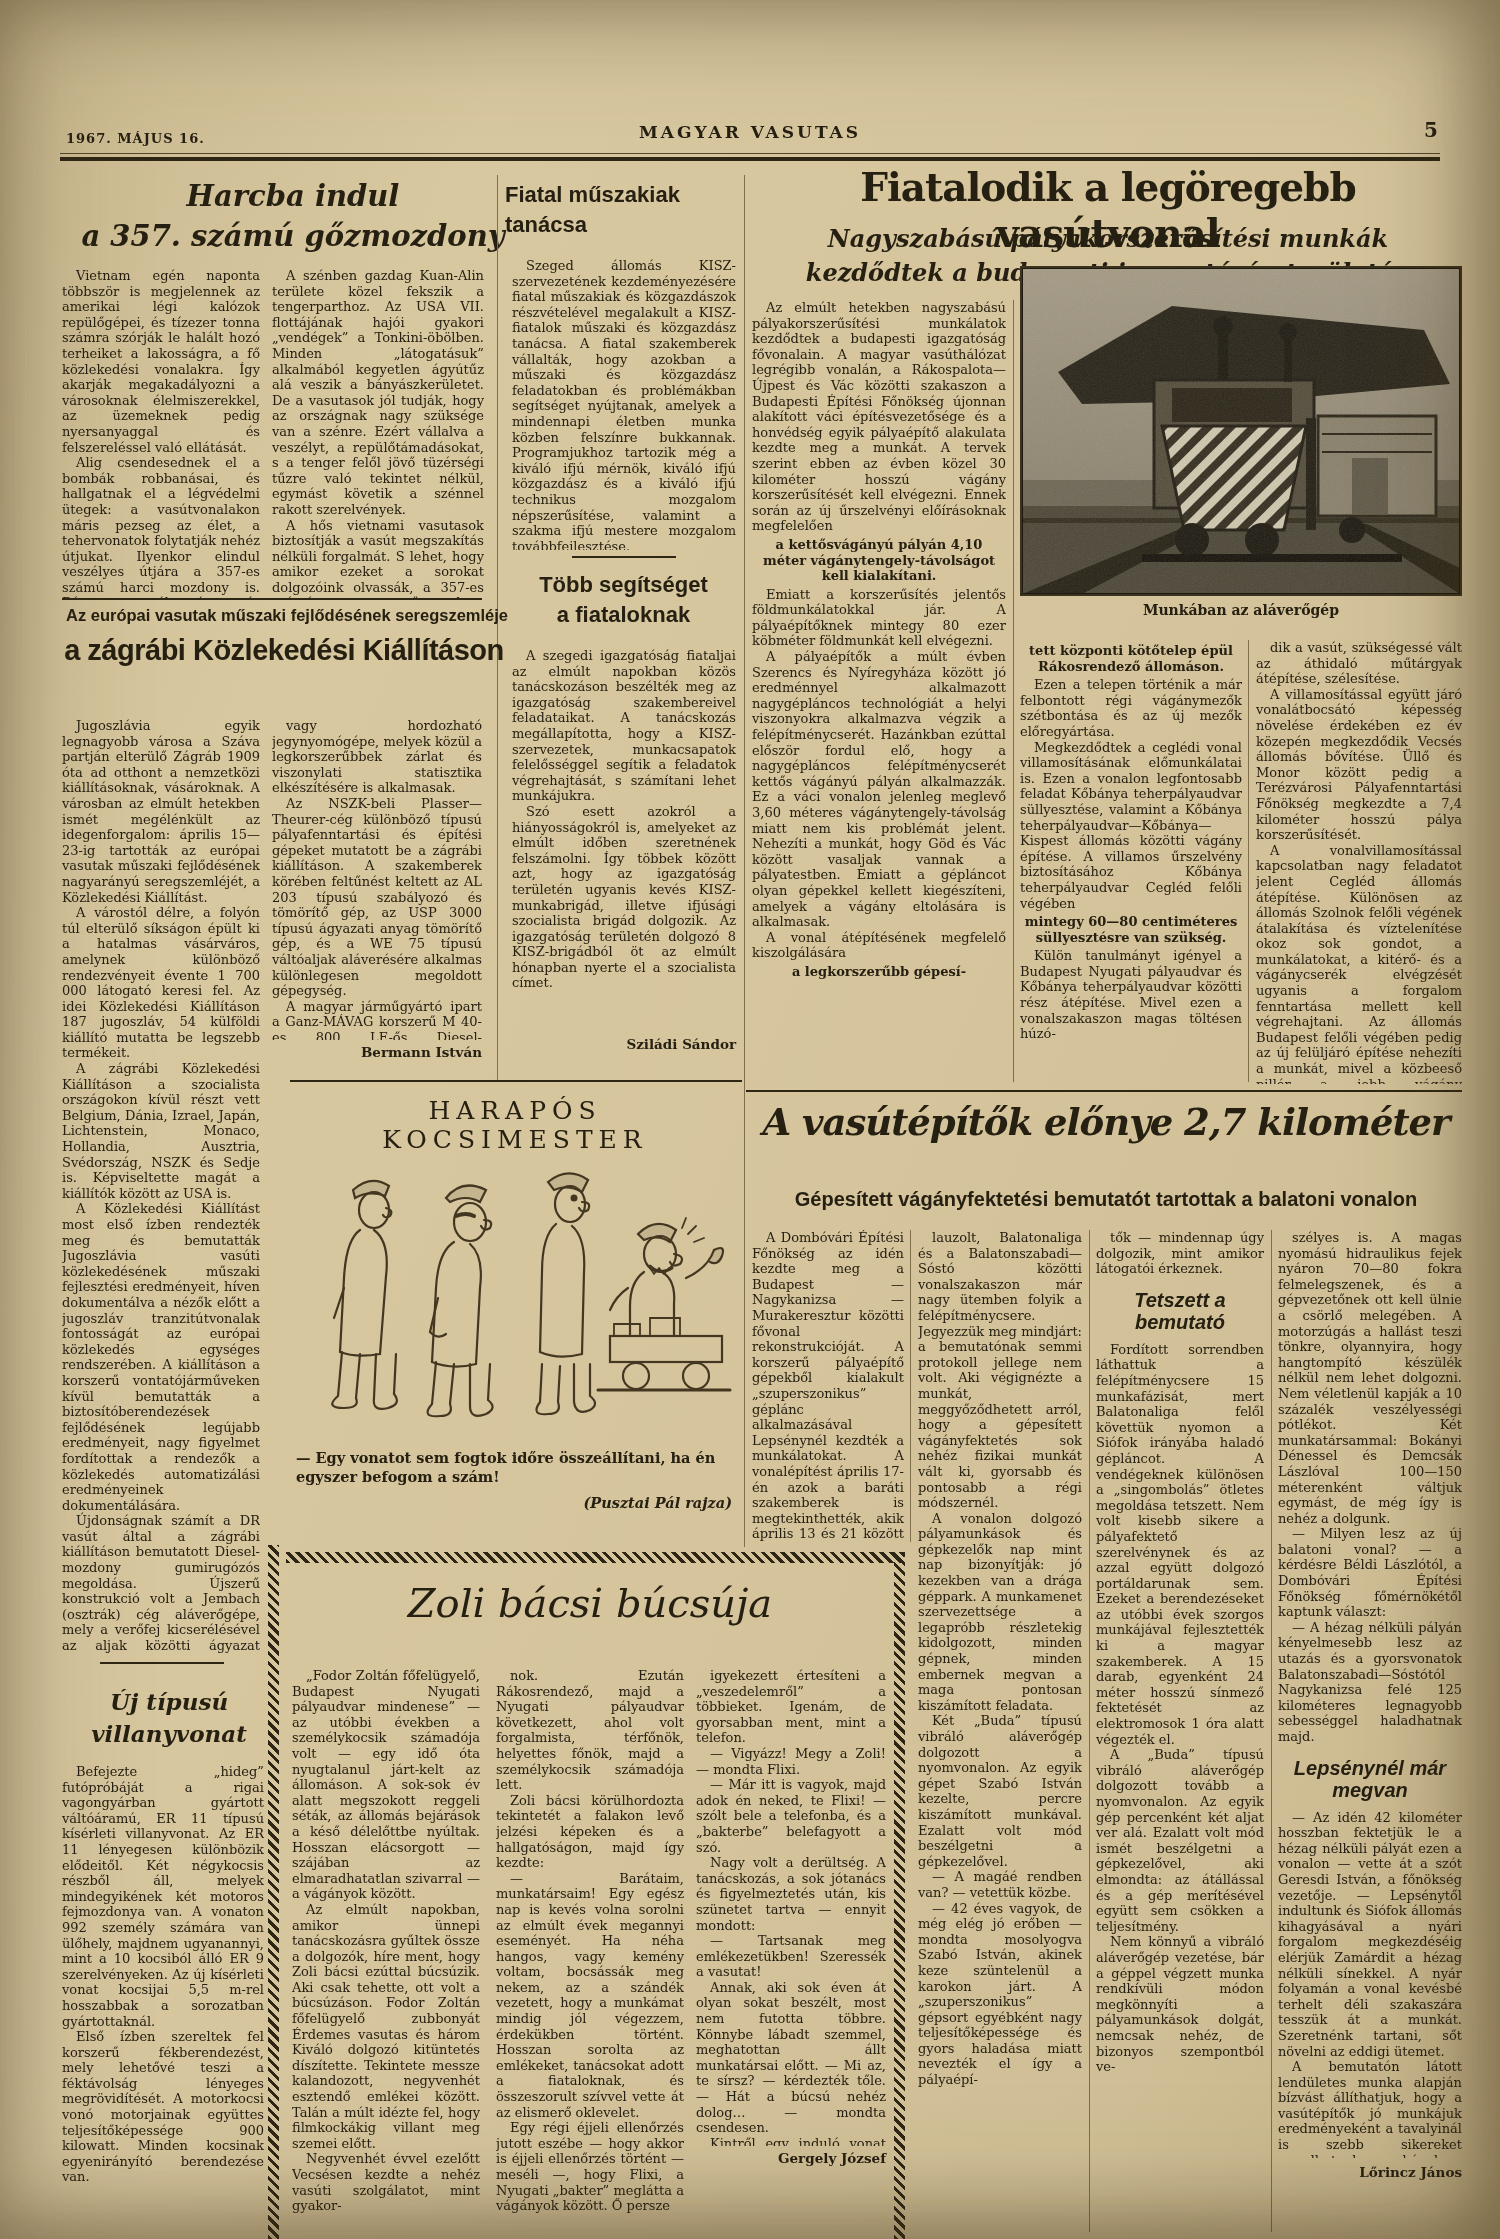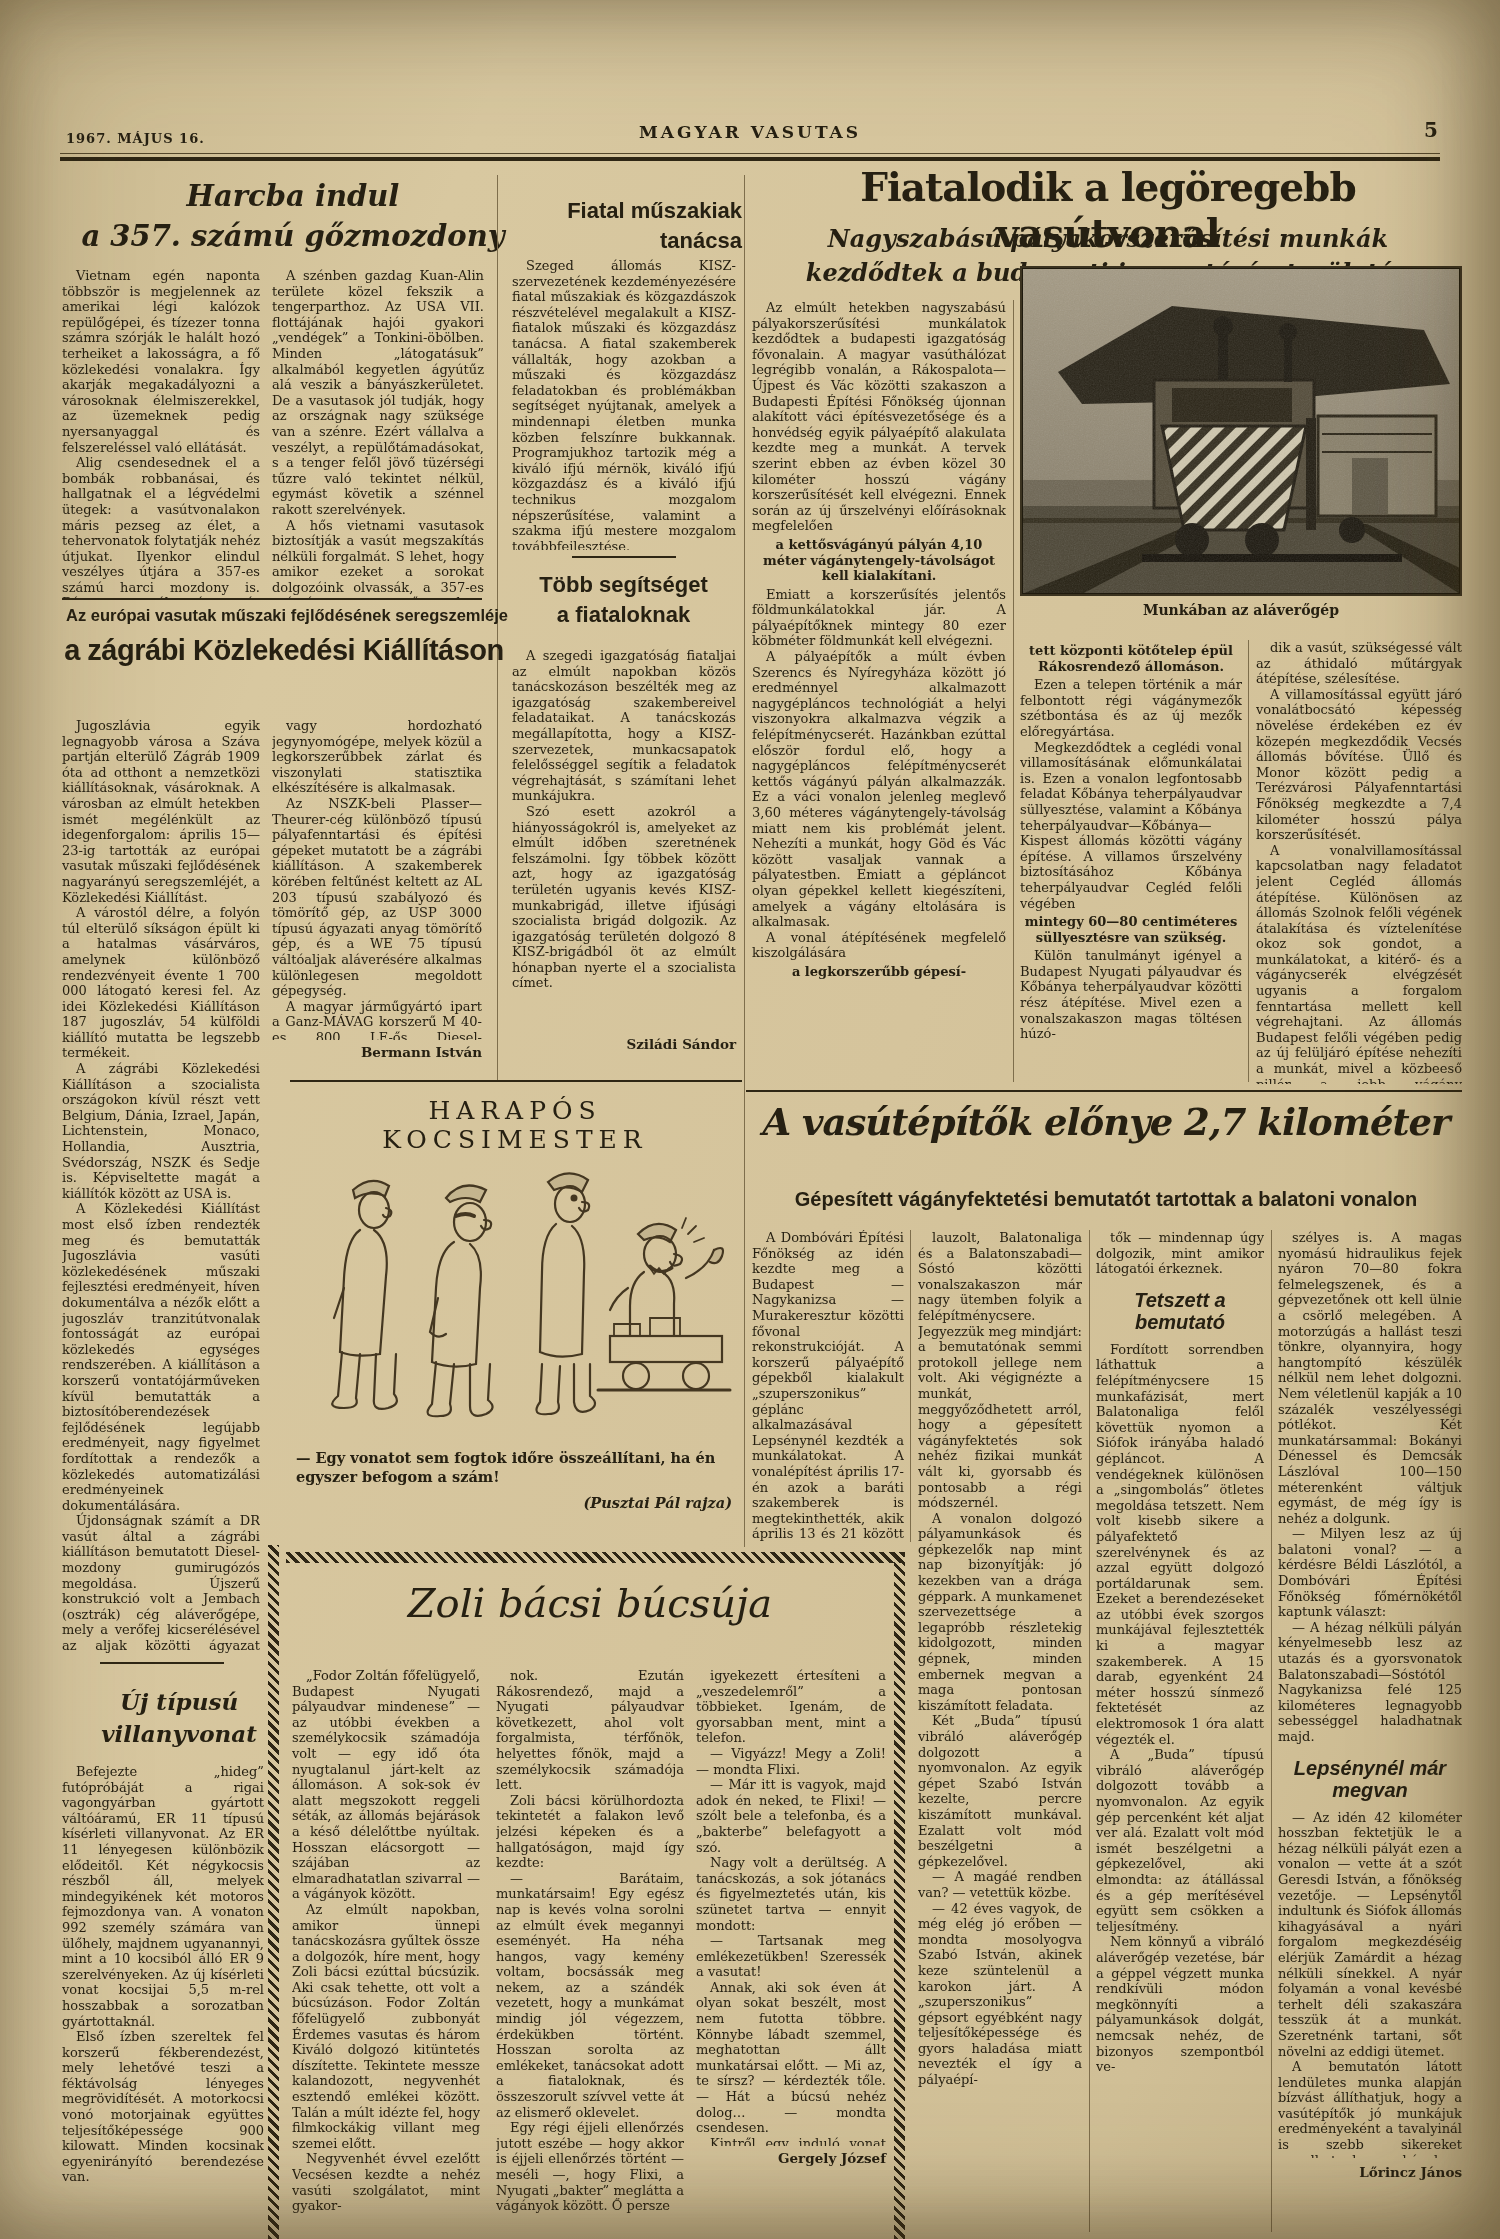--- a/index.html
+++ b/index.html
@@ -26,33 +26,33 @@
   .hatch-v { position:absolute; width:11px; }
   .hatch-h { position:absolute; height:11px; }
   .sans { font-family:"Liberation Sans", sans-serif; }
   .pre { white-space:pre-line; }
 
   #masthead { top:122px; left:0; right:0; text-align:center; font-weight:bold; font-size:17px; letter-spacing:3px; }
   #page-date { top:131px; left:66px; font-weight:bold; font-size:13px; letter-spacing:1px; }
   #page-num  { top:118px; right:62px; font-weight:bold; font-size:20px; }
 
   #harcba-title { top:176px; left:64px; width:458px; text-align:center; font-style:italic; font-weight:bold; font-size:29px; line-height:40px; }
-  #fiatal-title { top:196px; left:505px; width:237px; text-align:right; font-weight:bold; font-size:22px; line-height:30px; }
+  #fiatal-title { top:180px; left:505px; width:237px; text-align:left; font-weight:bold; font-size:22px; line-height:30px; }
   #fiatal-sub   { top:570px; left:505px; width:237px; text-align:center; font-weight:bold; font-size:22px; line-height:30px; }
   #fiatalodik-title { top:164px; left:752px; width:712px; text-align:center; font-weight:bold; font-size:39px; letter-spacing:-1px; }
   #fiatalodik-sub   { top:222px; left:752px; width:712px; text-align:center; font-weight:bold; font-style:italic; font-size:24px; line-height:34px; }
   #zagrab-kicker { top:606px; left:66px; width:450px; font-weight:bold; font-size:16.5px; }
   #zagrab-title  { top:634px; left:58px; width:452px; text-align:center; font-weight:bold; font-size:29px; letter-spacing:-0.5px; }
   #cartoon-title { top:1096px; left:292px; width:446px; text-align:center; font-size:25px; letter-spacing:6px; }
   #cartoon-caption { top:1448px; left:296px; width:436px; font-weight:bold; font-size:14.5px; line-height:19px; }
   #cartoon-credit  { top:1494px; left:296px; width:436px; font-weight:bold; font-size:14.5px; text-align:right;font-style:italic; }
   #vasut-title { top:1100px; left:748px; width:716px; text-align:center; font-weight:bold; font-style:italic; font-size:37px; letter-spacing:-1px;}
   #vasut-sub   { top:1188px; left:748px; width:716px; text-align:center; font-weight:bold; font-size:20px; }
   #zoli-title  { top:1580px; left:300px; width:580px; text-align:center; font-style:italic; font-size:40px; }
-  #villany-title { top:1686px; left:78px; width:202px; text-align:center; font-weight:bold; font-style:italic; font-size:23px; line-height:32px; }
+  #villany-title { top:1686px; left:68px; width:202px; text-align:center; font-weight:bold; font-style:italic; font-size:23px; line-height:32px; }
   .photo-caption { top:602px; left:1020px; width:442px; text-align:center; font-weight:bold; font-size:14px; }
   .mini-rule { position:absolute; height:2px; background:#2e2614; }
 </style>
 </head>
 <body>
 
 <div class="page">
 
   <div class="abs" id="page-date">1967. MÁJUS 16.</div>
   <div class="abs" id="masthead">MAGYAR VASUTAS</div>

